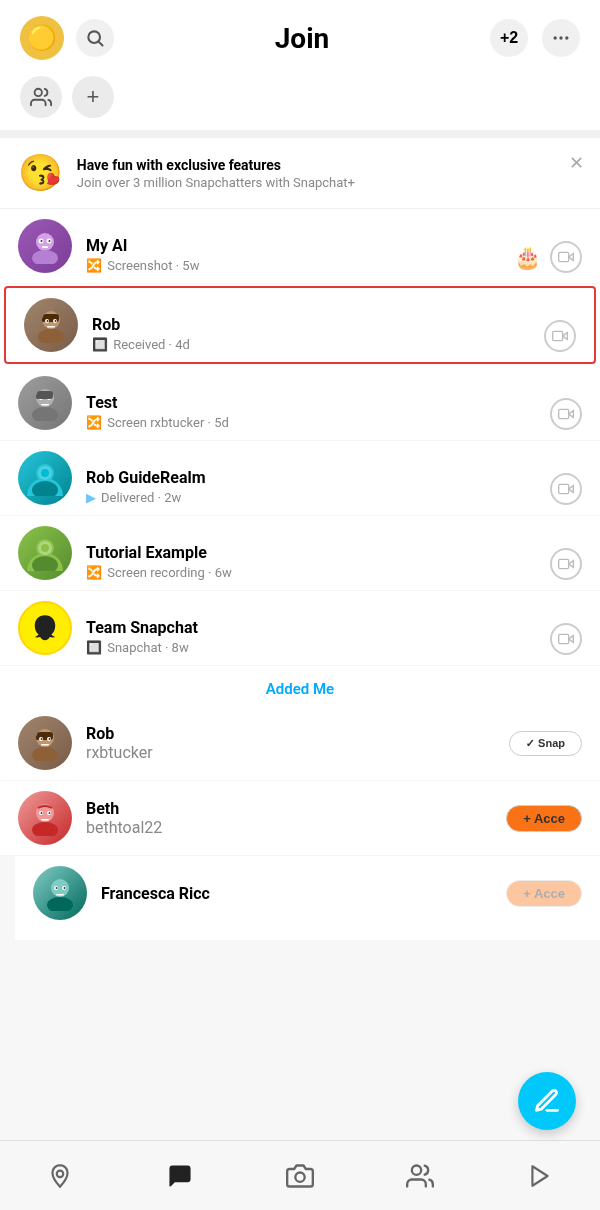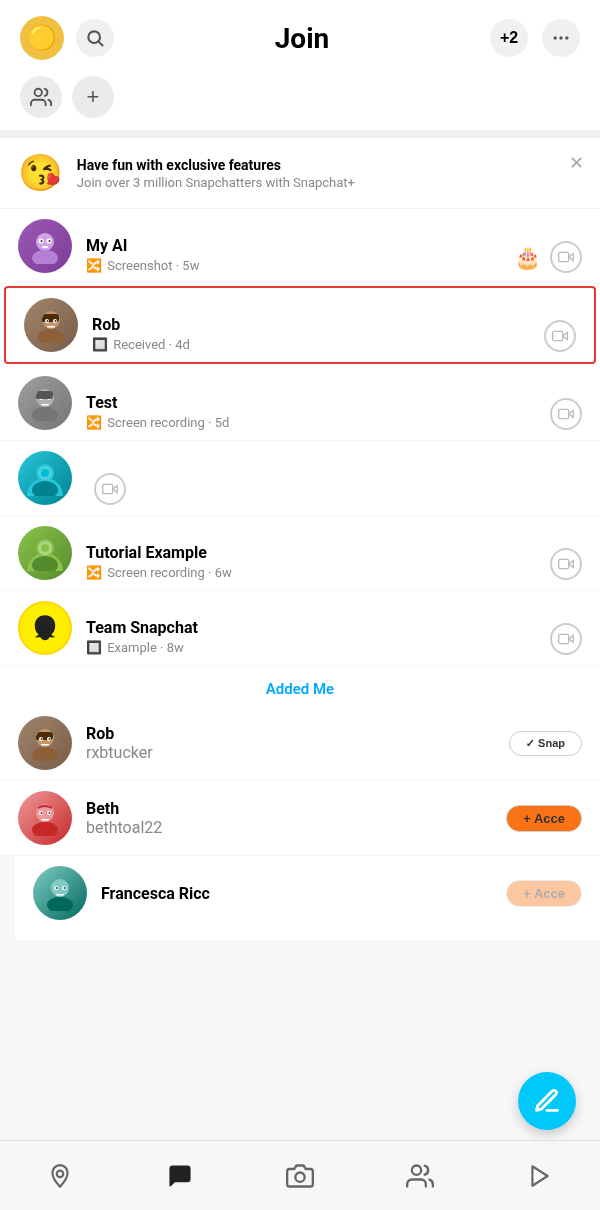--- a/index.html
+++ b/index.html
@@ -361,21 +361,21 @@
           <circle cx="22.5" cy="13" r="0.9" fill="#333"></circle>
           <rect x="10" y="6" width="16" height="8" rx="3" fill="#555"></rect>
           <rect x="9" y="9" width="3" height="5" rx="1.5" fill="#555"></rect>
           <rect x="14" y="19" width="8" height="1.5" rx="0.75" fill="#fff"></rect>
         </svg>
       </div>
       <div class="chat-info">
         <div class="chat-name">Test</div>
         <div class="chat-sub">
           <span>🔀</span>
-          <span>Screen recording · 5d</span>
+          <span>Screen rxbtucker · 5d</span>
         </div>
       </div>
       <div class="chat-actions">
         <div class="camera-icon-btn">
           <svg width="16" height="16" viewBox="0 0 24 24" fill="none" stroke="#bbb" stroke-width="2">
             <path d="M23 7l-7 5 7 5V7z"></path>
               <rect x="1" y="5" width="15" height="14" rx="2" ry="2"></rect>
           </svg>
         </div>
       </div>
@@ -384,20 +384,27 @@
     <div class="chat-item">
       <div class="chat-avatar avatar-robg">
         <svg width="36" height="36" viewBox="0 0 36 36">
           <circle cx="18" cy="36" r="18" fill="#26c6da"></circle>
           <circle cx="18" cy="13" r="9" fill="#26c6da"></circle>
           <ellipse cx="18" cy="30" rx="13" ry="9" fill="#00838f"></ellipse>
           <circle cx="18" cy="13" r="7" fill="#4dd0e1"></circle>
           <circle cx="18" cy="13" r="4" fill="#00bcd4"></circle>
         </svg>
       </div>
+      <div class="chat-info">
+        <div class="chat-name">Rob GuideRealm</div>
+        <div class="chat-sub">
+          <span style="color:#6ec6fa;">▶</span>
+          <span>Delivered · 2w</span>
+        </div>
+      </div>
       <div class="chat-actions">
         <div class="camera-icon-btn">
           <svg width="16" height="16" viewBox="0 0 24 24" fill="none" stroke="#bbb" stroke-width="2">
             <path d="M23 7l-7 5 7 5V7z"></path>
               <rect x="1" y="5" width="15" height="14" rx="2" ry="2"></rect>
           </svg>
         </div>
       </div>
     </div>
 
@@ -431,21 +438,21 @@
     <div class="chat-item">
       <div class="chat-avatar avatar-team" style="background:#ffee00;border:2px solid #ffd600;">
         <svg width="32" height="32" viewBox="0 0 100 100">
           <path d="M50 10 C30 10 18 25 18 42 C18 55 22 63 30 70 C28 74 22 76 18 78 C22 80 28 80 35 78 C38 84 43 88 50 88 C57 88 62 84 65 78 C72 80 78 80 82 78 C78 76 72 74 70 70 C78 63 82 55 82 42 C82 25 70 10 50 10Z" fill="#222"></path>
         </svg>
       </div>
       <div class="chat-info">
         <div class="chat-name">Team Snapchat</div>
         <div class="chat-sub">
           <span style="color:#6ec6fa;">🔲</span>
-          <span>Example · 8w</span>
+          <span>Snapchat · 8w</span>
         </div>
       </div>
       <div class="chat-actions">
         <div class="camera-icon-btn">
           <svg width="16" height="16" viewBox="0 0 24 24" fill="none" stroke="#bbb" stroke-width="2">
             <path d="M23 7l-7 5 7 5V7z"></path>
               <rect x="1" y="5" width="15" height="14" rx="2" ry="2"></rect>
           </svg>
         </div>
       </div>

